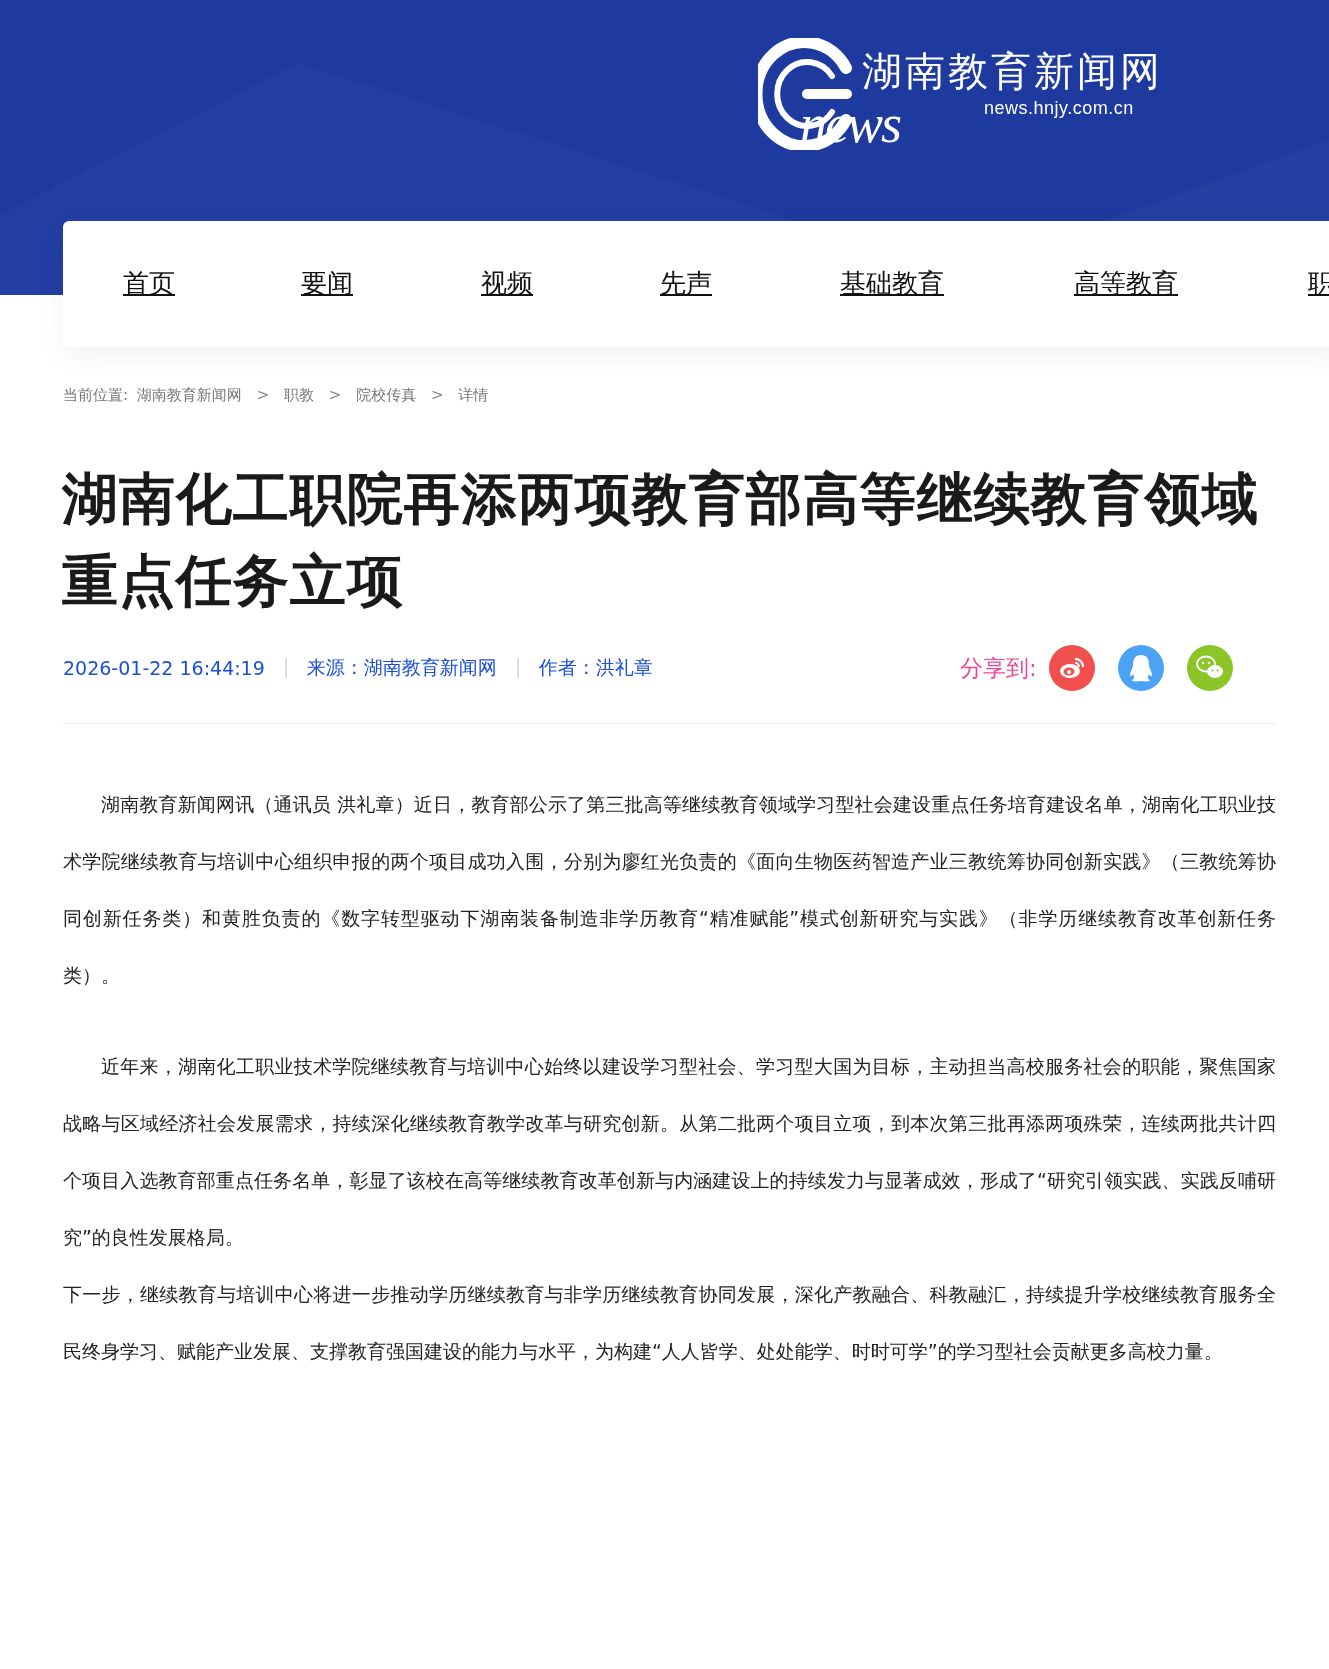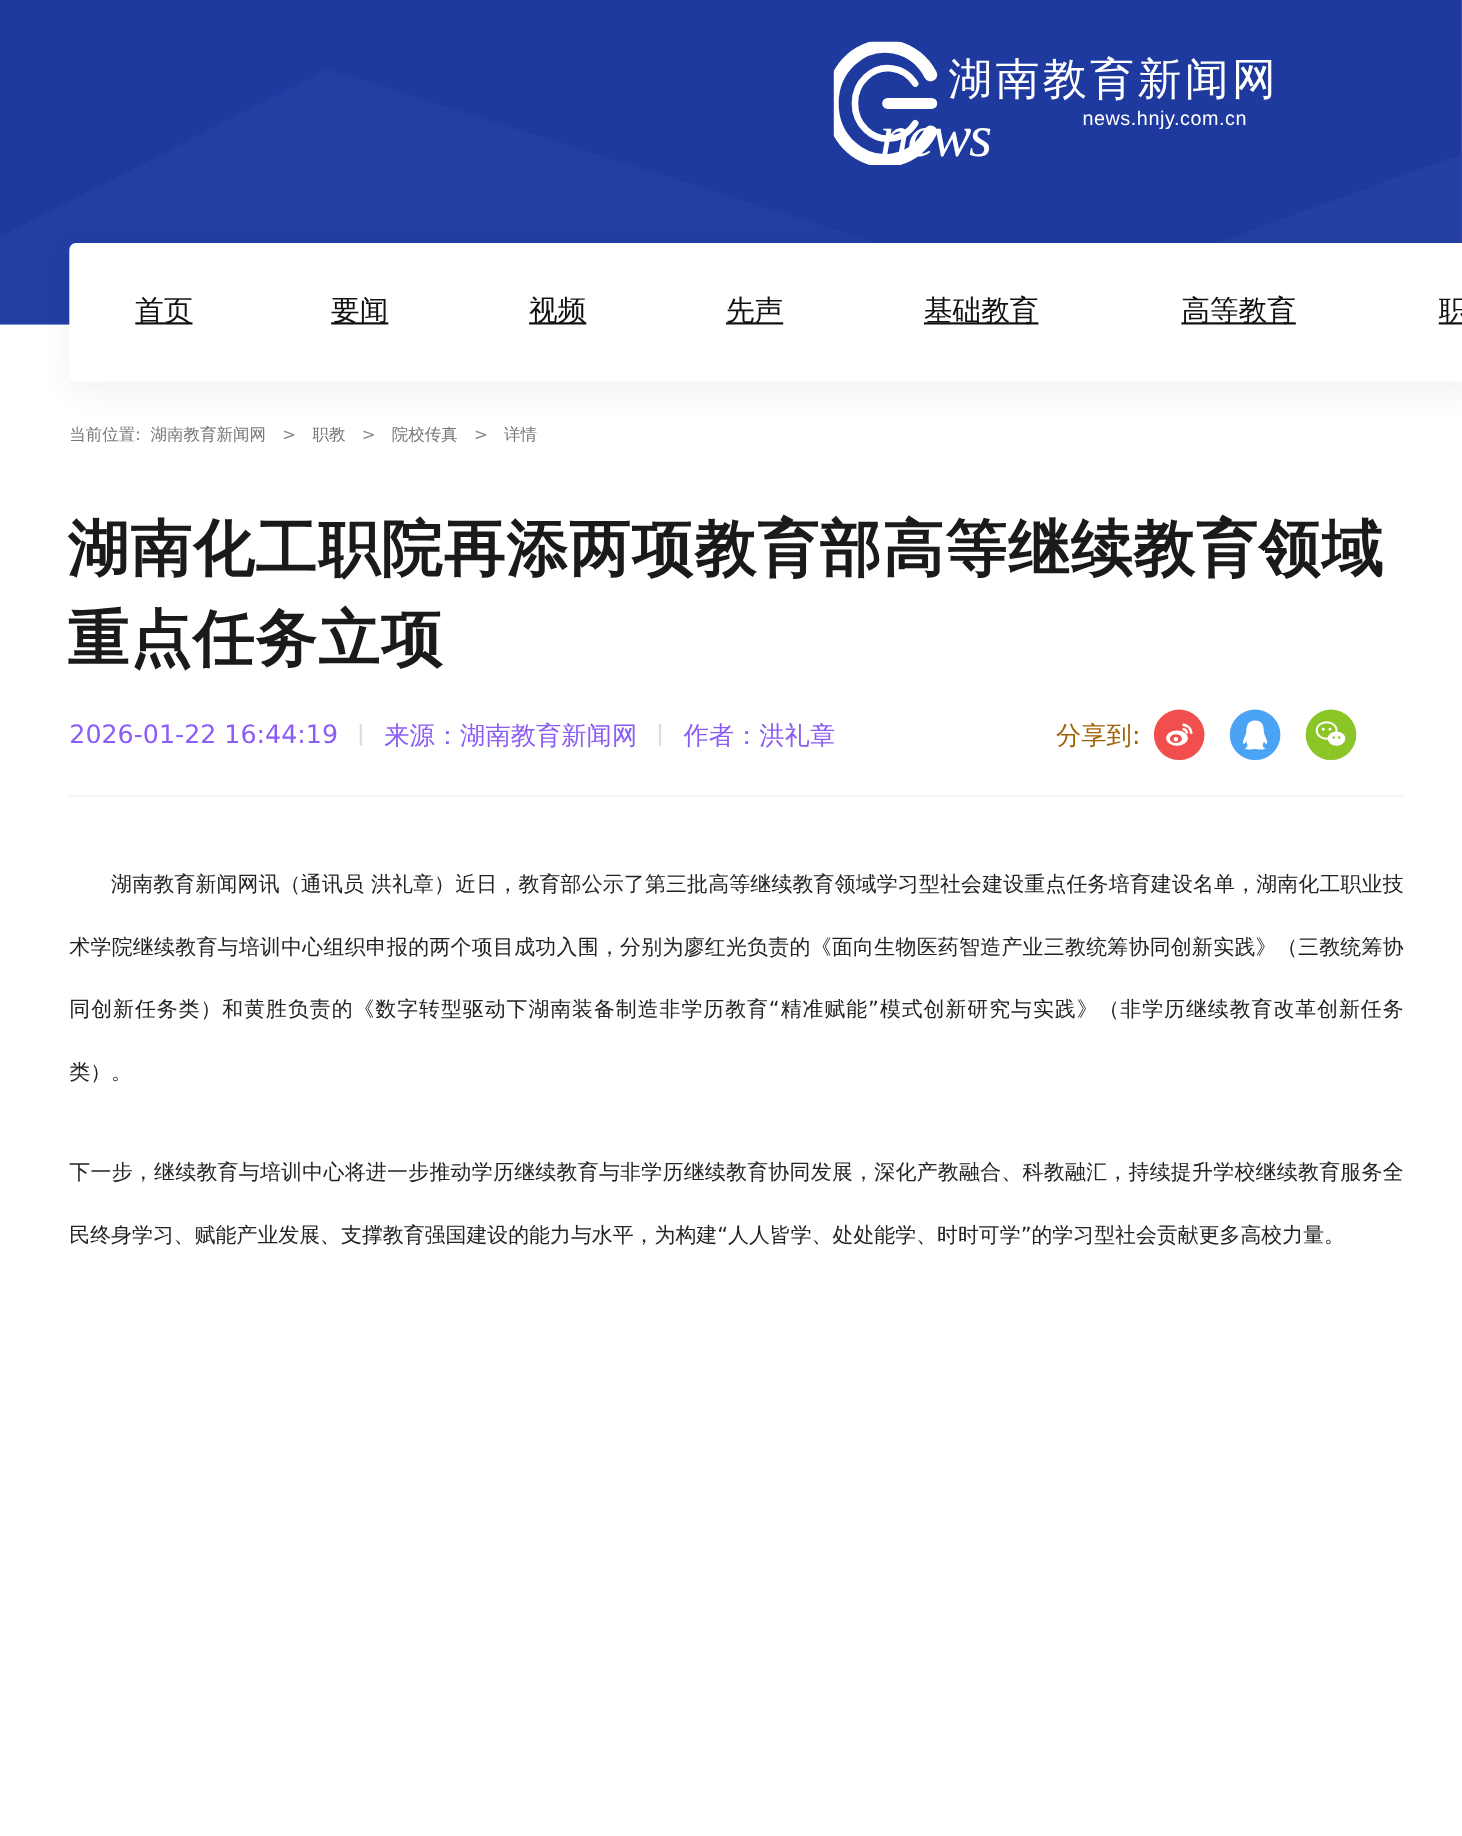--- a/index.html
+++ b/index.html
@@ -71,30 +71,30 @@
 
     .title {
       position: absolute; left: 62px; top: 458px; width: 1220px;
       font-size: 56px; line-height: 82px; font-weight: 700; color: #1a1a1a;
       letter-spacing: 1px;
       margin: 0;
     }
 
     .meta {
       position: absolute; left: 63px; top: 651px; height: 34px;
-      font-size: 23px; color: #8b5cf6; white-space: nowrap; display: flex; align-items: center;
+      font-size: 19px; color: #1d4ed8; white-space: nowrap; display: flex; align-items: center;
     }
     .meta .vsep {
       display: inline-block; width: 2px; height: 20px; background: #ddd; margin: 0 20px;
     }
     .share {
       position: absolute; left: 960px; top: 645px; height: 46px;
       display: flex; align-items: center;
     }
-    .share-label { font-size: 23px; color: #a16207; margin-right: 12px; }
+    .share-label { font-size: 23px; color: #ec4899; margin-right: 12px; }
     .share-btn {
       width: 46px; height: 46px; border-radius: 50%; margin-left: 23px;
       display: flex; align-items: center; justify-content: center; cursor: pointer;
     }
     .share-btn:first-of-type { margin-left: 0; }
 
     .divider {
       position: absolute; left: 63px; top: 723px; width: 1213px; height: 1px; background: #eeeeee;
     }
 
@@ -183,14 +183,15 @@
       <circle cx="17.5" cy="16.5" r="1.1" fill="#8bc528"></circle>
       <circle cx="22.5" cy="16.5" r="1.1" fill="#8bc528"></circle>
     </svg>
   </div>
 </div>
 
 <div class="divider"></div>
 
 <div class="article">
   <p>湖南教育新闻网讯（通讯员 洪礼章）近日，教育部公示了第三批高等继续教育领域学习型社会建设重点任务培育建设名单，湖南化工职业技术学院继续教育与培训中心组织申报的两个项目成功入围，分别为廖红光负责的《面向生物医药智造产业三教统筹协同创新实践》（三教统筹协同创新任务类）和黄胜负责的《数字转型驱动下湖南装备制造非学历教育“精准赋能”模式创新研究与实践》（非学历继续教育改革创新任务类）。</p>
+  <p style="margin-bottom:0">近年来，湖南化工职业技术学院继续教育与培训中心始终以建设学习型社会、学习型大国为目标，主动担当高校服务社会的职能，聚焦国家战略与区域经济社会发展需求，持续深化继续教育教学改革与研究创新。从第二批两个项目立项，到本次第三批再添两项殊荣，连续两批共计四个项目入选教育部重点任务名单，彰显了该校在高等继续教育改革创新与内涵建设上的持续发力与显著成效，形成了“研究引领实践、实践反哺研究”的良性发展格局。</p>
   <p class="noindent">下一步，继续教育与培训中心将进一步推动学历继续教育与非学历继续教育协同发展，深化产教融合、科教融汇，持续提升学校继续教育服务全民终身学习、赋能产业发展、支撑教育强国建设的能力与水平，为构建“人人皆学、处处能学、时时可学”的学习型社会贡献更多高校力量。</p>
 </div>
 
 </body></html>

